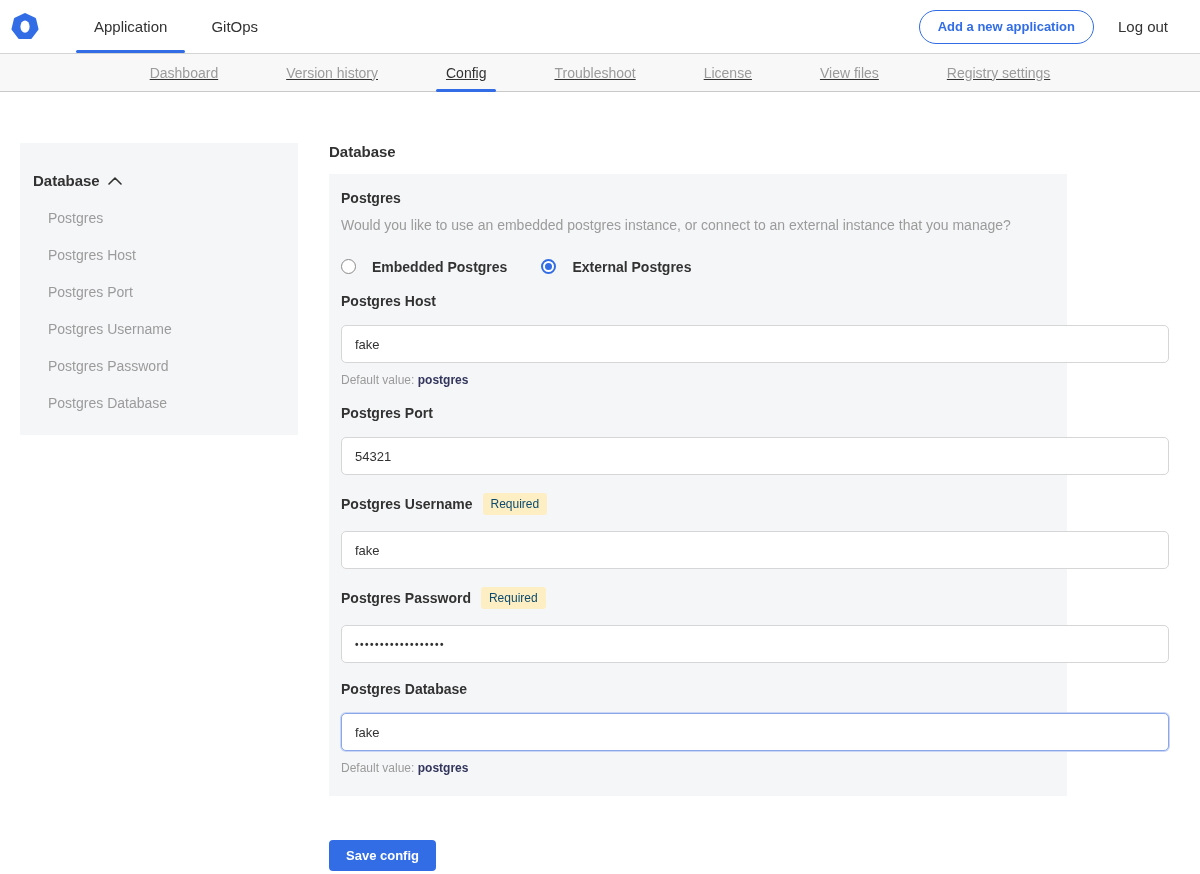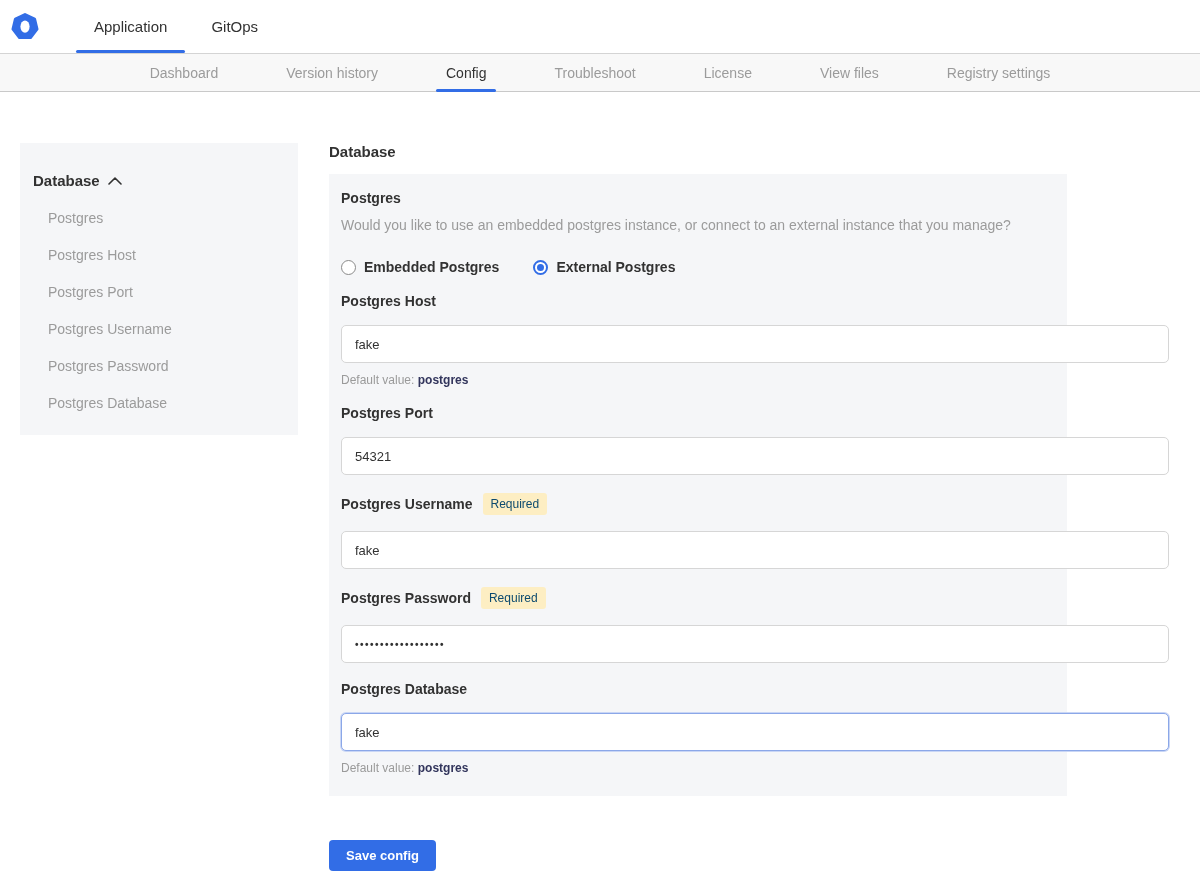--- a/index.html
+++ b/index.html
@@ -26,21 +26,21 @@
     border: 1px solid #326de6; color: #326de6; background: #fff;
     border-radius: 18px; height: 34px; padding: 0 18px;
     font-size: 13px; font-weight: bold; font-family: inherit; cursor: pointer;
   }
   .logout { font-size: 15px; color: #323232; cursor: pointer; }
 
   
   .subnav {
     height: 39px; background: #f8f8f8;
     border-top: 1px solid #d4d4d4; border-bottom: 1px solid #c9c9c9;
-    display: flex; justify-content: center; align-items: stretch; gap: 56px;
+    display: flex; justify-content: center; align-items: stretch; gap: 56px; text-decoration: underline;
   }
   .subnav-item {
     display: flex; align-items: center; font-size: 14px; color: #9b9b9b;
     cursor: pointer; position: relative; padding: 0 6px;
   }
   .subnav-item.active { color: #323232; font-weight: normal; }
   .subnav-item.active::after {
     content: ""; position: absolute; left: -4px; right: -4px; bottom: -1px;
     height: 3px; background: #326de6; border-radius: 2px;
   }
@@ -64,21 +64,21 @@
 
   .main { margin-left: 31px; width: 738px; }
   .page-title { font-size: 15px; font-weight: bold; color: #323232; margin-bottom: 14px; }
 
   .config-card { background: #f5f6f8; padding: 16px 12px 21px 12px; }
 
   .group-label { font-size: 14px; font-weight: bold; color: #323232; }
   .group-help { font-size: 14px; color: #9b9b9b; margin-top: 11px; line-height: 1.15; }
 
   .radio-row { display: flex; gap: 34px; margin-top: 26px; }
-  .radio-option { display: flex; align-items: center; gap: 8px; cursor: pointer; }
+  .radio-option { display: flex; gap: 16px; cursor: pointer; }
   .radio-option .opt-label { font-size: 14px; font-weight: bold; color: #323232; }
   .radio {
     width: 15px; height: 15px; border-radius: 50%;
     border: 1px solid #8a8a8a; background: #fff; flex: 0 0 auto; position: relative;
   }
   .radio.selected { border: 2px solid #326de6; }
   .radio.selected::after {
     content: ""; position: absolute; left: 2px; top: 2px; width: 7px; height: 7px;
     border-radius: 50%; background: #326de6;
   }
@@ -116,20 +116,24 @@
     <polygon points="15,2.5 24.6,7 27,17 20.5,25.5 9.5,25.5 3,17 5.4,7" fill="#326de6" stroke="#326de6" stroke-width="3" stroke-linejoin="round"></polygon>
     <ellipse cx="15" cy="14.6" rx="4.6" ry="6.2" fill="#ffffff"></ellipse>
   </svg>
   <div class="top-tabs">
     <div class="top-tab active">
       <span>Application</span>
     </div>
     <div class="top-tab">
       <span>GitOps</span>
     </div>
+  </div>
+  <div class="topnav-right">
+    <button class="add-app-btn">Add a new application</button>
+    <span class="logout">Log out</span>
   </div>
 </div>
 
 <div class="subnav">
   <div class="subnav-item">Dashboard</div>
   <div class="subnav-item">Version history</div>
   <div class="subnav-item active">Config</div>
   <div class="subnav-item">Troubleshoot</div>
   <div class="subnav-item">License</div>
   <div class="subnav-item">View files</div>

